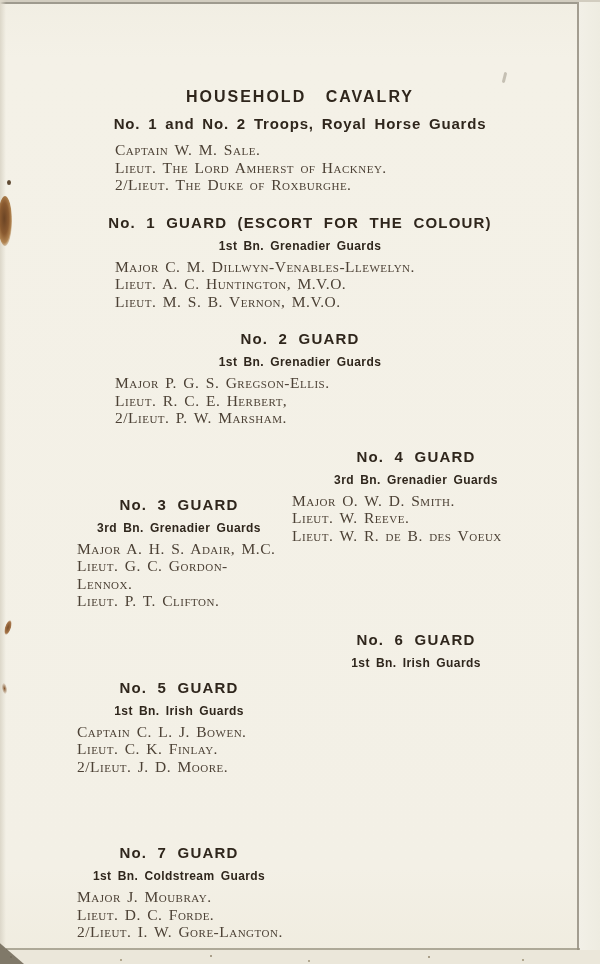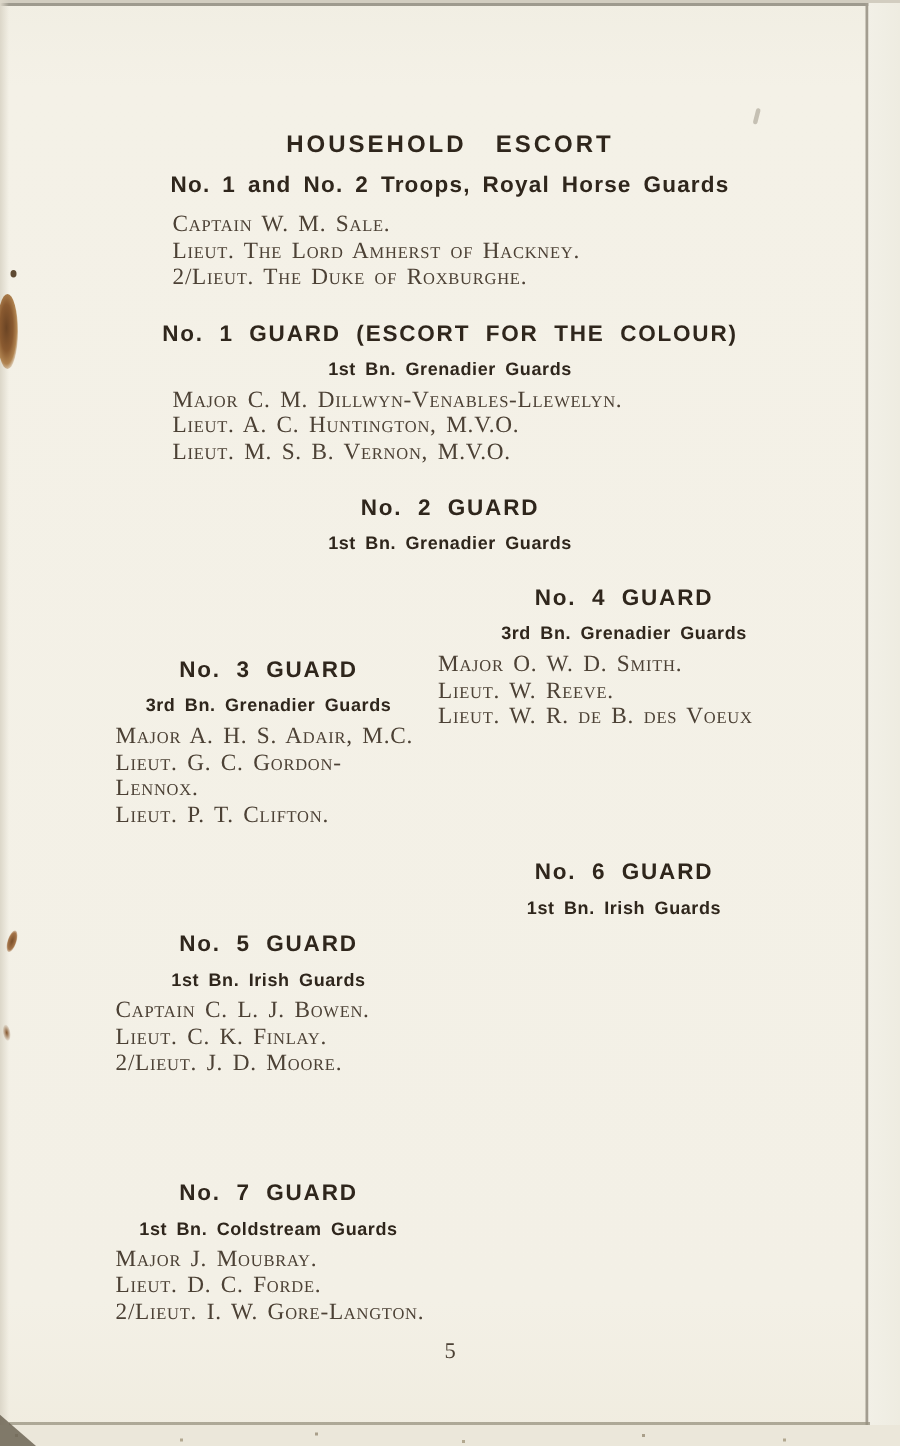--- a/index.html
+++ b/index.html
@@ -91,41 +91,46 @@
     font-size:15px; color:#4c4135;
   }
 </style>
 </head>
 <body>
 
 <div class="page">
 
   <div class="content">
 
-    <h1 class="title">HOUSEHOLD ESCORT</h1>
+    <h1 class="title">HOUSEHOLD CAVALRY</h1>
     <h2 class="subtitle">No. 1 and No. 2 Troops, Royal Horse Guards</h2>
     <div class="officers">
       <div class="officer">Captain W. M. Sale.</div>
       <div class="officer">Lieut. The Lord Amherst of Hackney.</div>
       <div class="officer">2/Lieut. The Duke of Roxburghe.</div>
     </div>
 
     <section class="guard">
       <h3 class="guard-heading">No. 1 GUARD (ESCORT FOR THE COLOUR)</h3>
       <div class="battalion">1st Bn. Grenadier Guards</div>
       <div class="officers">
         <div class="officer">Major C. M. Dillwyn-Venables-Llewelyn.</div>
         <div class="officer">Lieut. A. C. Huntington, M.V.O.</div>
         <div class="officer">Lieut. M. S. B. Vernon, M.V.O.</div>
       </div>
     </section>
 
     <section class="guard">
       <h3 class="guard-heading">No. 2 GUARD</h3>
       <div class="battalion">1st Bn. Grenadier Guards</div>
+      <div class="officers">
+        <div class="officer">Major P. G. S. Gregson-Ellis.</div>
+        <div class="officer">Lieut. R. C. E. Herbert,</div>
+        <div class="officer">2/Lieut. P. W. Marsham.</div>
+      </div>
     </section>
 
     <div class="two-col">
       <section class="col col-left">
         <h3 class="guard-heading">No. 3 GUARD</h3>
         <div class="battalion">3rd Bn. Grenadier Guards</div>
         <div class="officers">
           <div class="officer">Major A. H. S. Adair, M.C.</div>
           <div class="officer">Lieut. G. C. Gordon-Lennox.</div>
           <div class="officer">Lieut. P. T. Clifton.</div>

